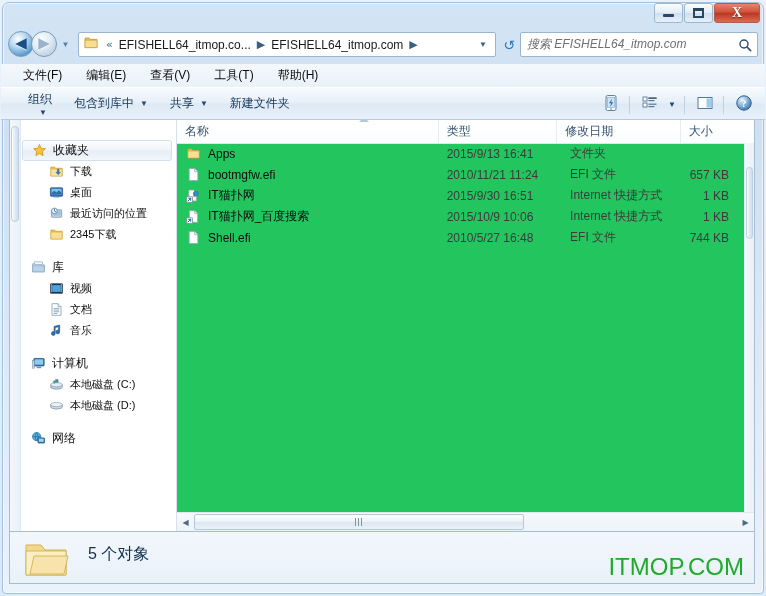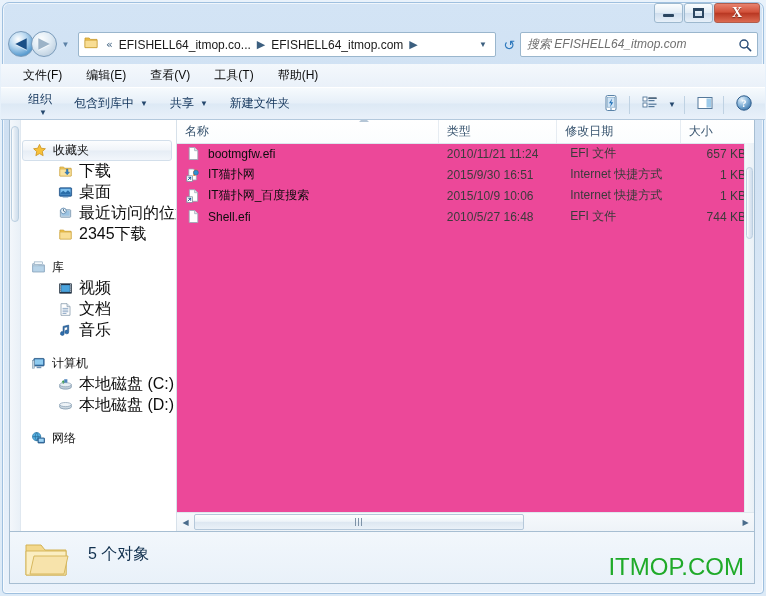--- a/index.html
+++ b/index.html
@@ -273,38 +273,38 @@
     border: 1px solid #d3dfeb;
     border-radius: 3px;
     margin-right: 4px;
     height: 21px;
     box-sizing: border-box;
   }
   .sb-item {
     display: flex; align-items: center;
     height: 21px;
     padding-left: 26px;
-    font-size: 16px; color: #0d0d0d; margin-left: 9px;
+    font-size: 11px; color: #0d0d0d;
   }
   .sb-gap { height: 12px; }
   .sb-ico {
     width: 16px; height: 16px;
     margin-right: 6px;
     flex: none;
     display: flex; align-items: center; justify-content: center;
   }
   .sb-label { white-space: nowrap; }
 
   
   .filepane {
     flex: 1;
     position: relative;
     border-left: 1px solid #d7e1ea;
     overflow: hidden;
-    background: #ec4899;
+    background: #22c55e;
   }
   .col-header {
     position: absolute;
     left: 0; top: 0; right: 0; height: 23px;
     background: linear-gradient(180deg, #ffffff 0%, #fbfdfe 100%);
     border-bottom: 1px solid #dde6ee;
     display: flex;
   }
   .col {
     position: relative;
@@ -347,21 +347,21 @@
   }
   .cell {
     display: flex; align-items: center;
     height: 21px;
     box-sizing: border-box;
     overflow: hidden; white-space: nowrap;
   }
   .cell.c-name { width: 265px; padding-left: 8px; }
   .cell.c-date { width: 125px; padding-left: 8px; color: #3b3b3b; }
   .cell.c-type { width: 120px; padding-left: 8px; color: #3b3b3b; }
-  .cell.c-size { width: 74px; justify-content: flex-end; padding-right: 8px; color: #3b3b3b; }
+  .cell.c-size { width: 74px; justify-content: flex-end; padding-right: 25px; color: #3b3b3b; }
   .file-ico {
     width: 16px; height: 16px; margin-right: 7px; flex: none;
     display: flex; align-items: center; justify-content: center;
     position: relative;
   }
 
   
   .fp-vscroll {
     position: absolute;
     right: 0; top: 23px; width: 9px; bottom: 18px;
@@ -765,20 +765,34 @@
         <div class="col c-date">
           <span>修改日期</span>
         </div>
         <div class="col c-size">
           <span>大小</span>
         </div>
       </div>
 
       <div class="rows">
 
+        <div class="row">
+          <div class="cell c-name">
+            <span class="file-ico">
+              <svg width="15" height="15" viewBox="0 0 16 16">
+                <path d="M2 3.2h4l1 1.3h7v8.3H2z" fill="#f0c24b" stroke="#c79a2e" stroke-width="0.7"></path>
+                <path d="M2 5.4h12v7.4H2z" fill="#f9de96" stroke="#c79a2e" stroke-width="0.5"></path>
+              </svg>
+            </span>
+            <span>Apps</span>
+          </div>
+          <div class="cell c-date">2015/9/13 16:41</div>
+          <div class="cell c-type">文件夹</div>
+          <div class="cell c-size"></div>
+        </div>
 
         <div class="row">
           <div class="cell c-name">
             <span class="file-ico">
               <svg width="15" height="15" viewBox="0 0 16 16">
                 <path d="M3.4 1.6h5.8l3.4 3.4v9.4H3.4z" fill="#ffffff" stroke="#9aa8b5" stroke-width="0.9"></path>
                 <path d="M9.2 1.6v3.4h3.4" fill="#e6ebf0" stroke="#9aa8b5" stroke-width="0.8"></path>
               </svg>
             </span>
             <span>bootmgfw.efi</span>

